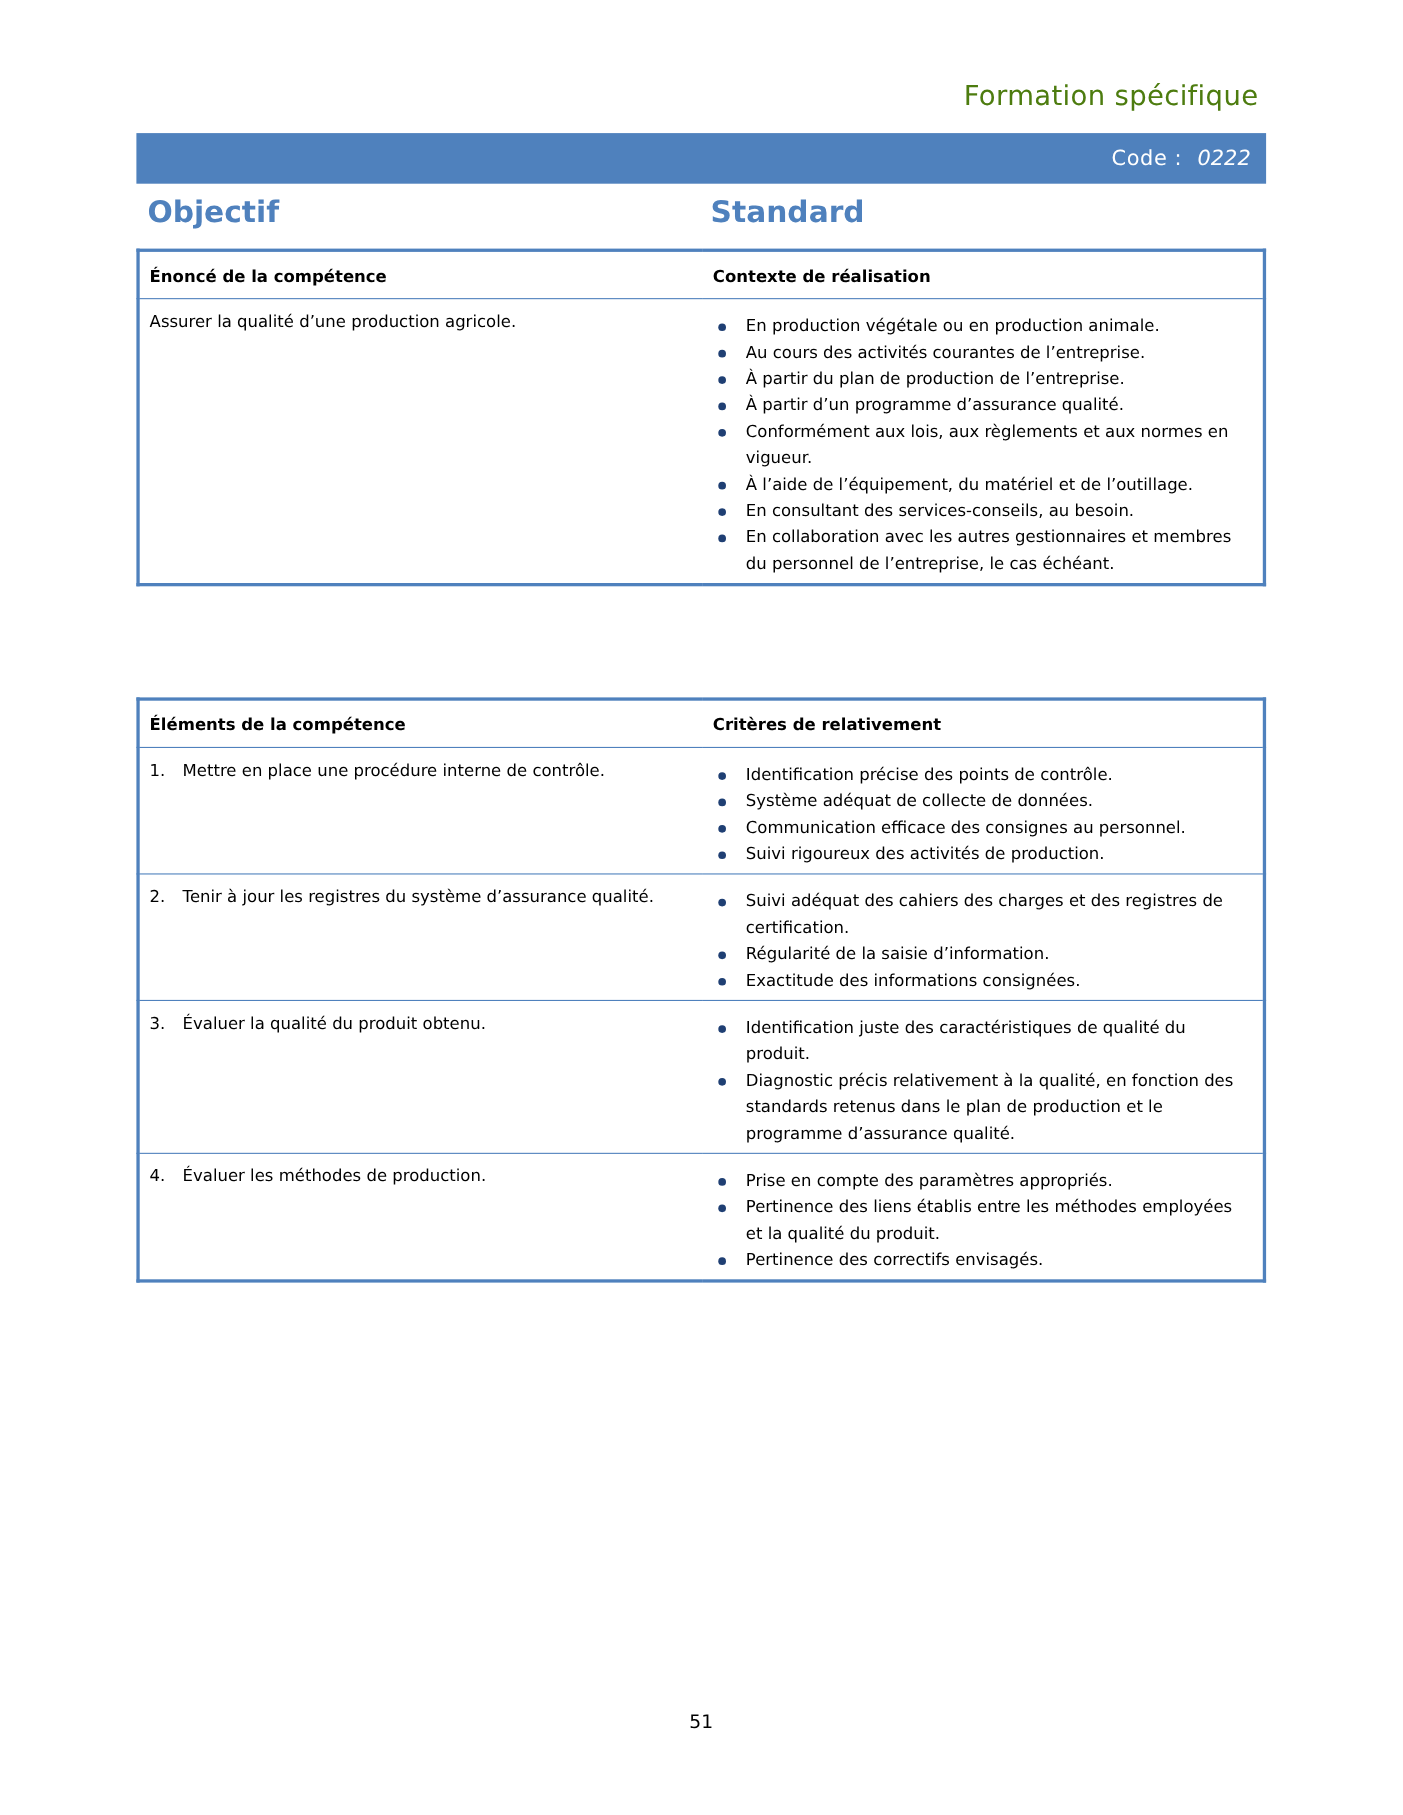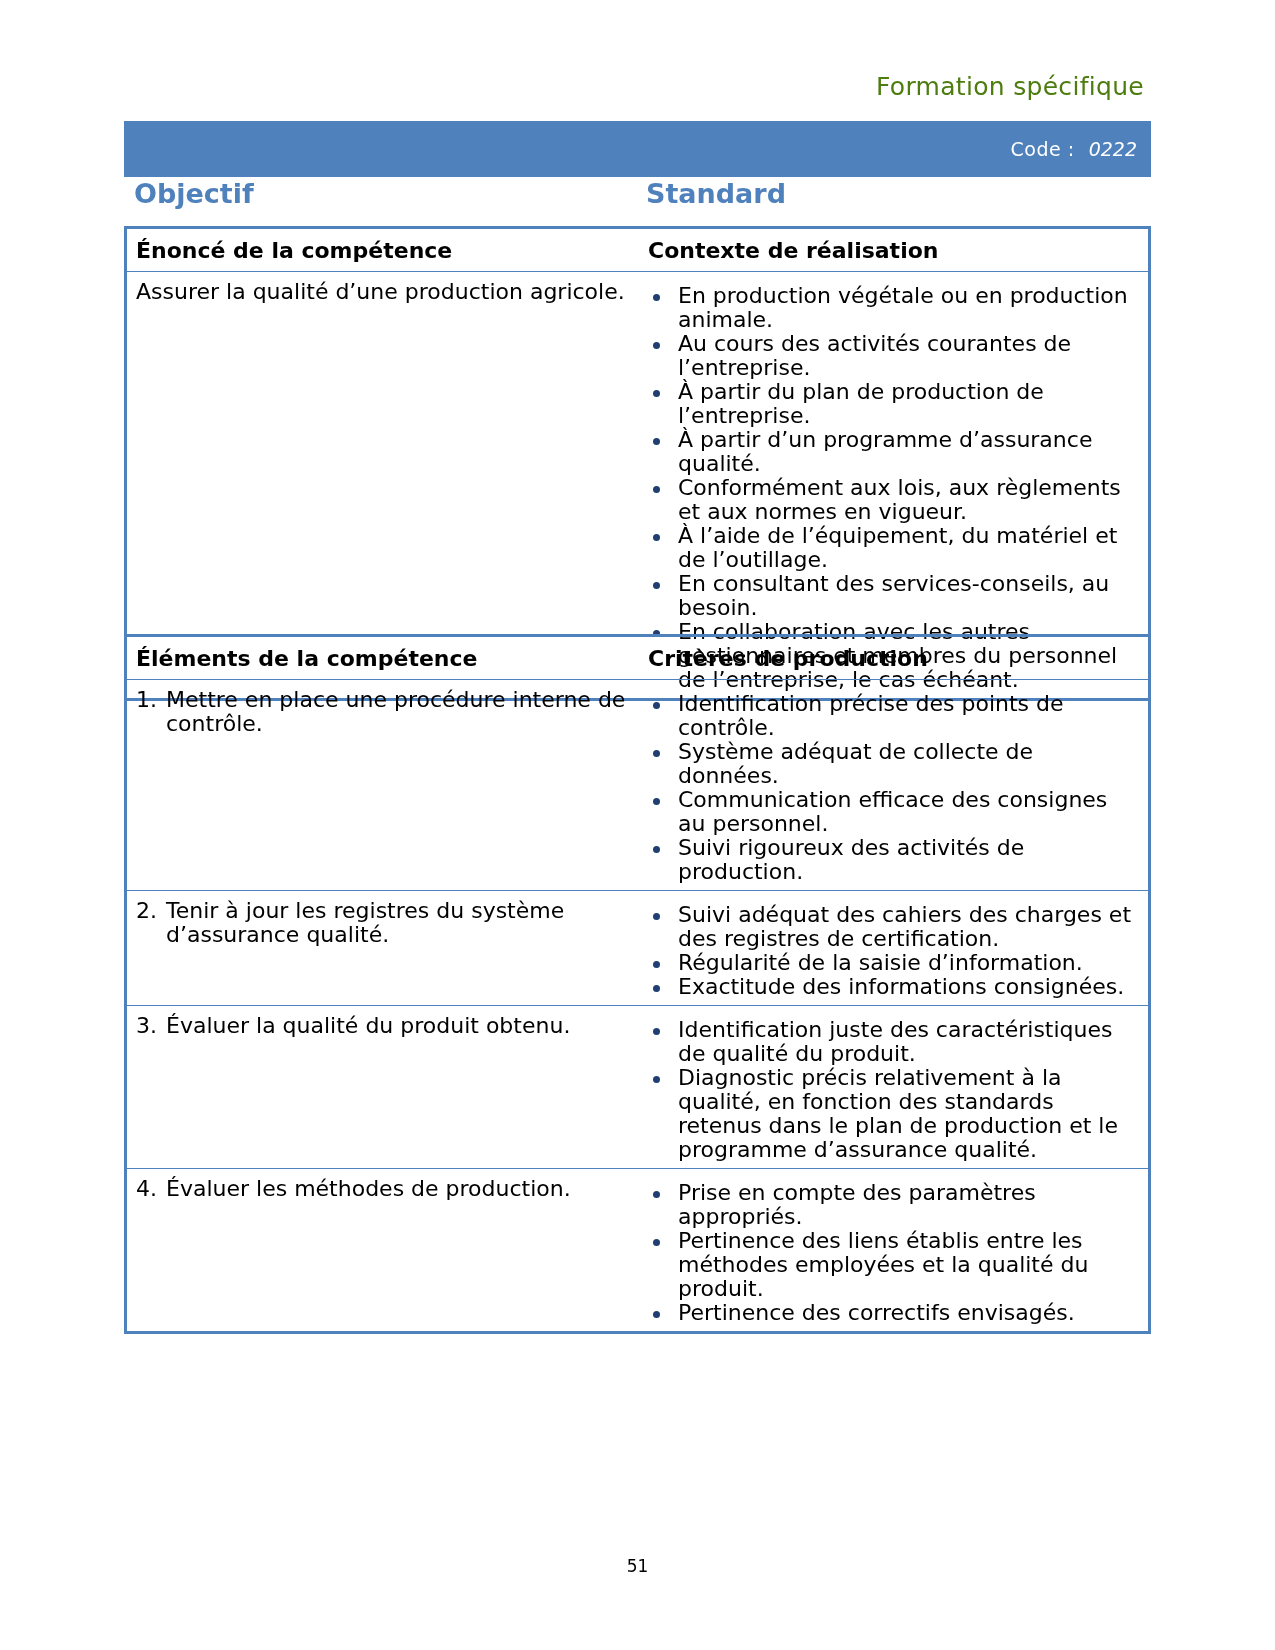--- a/index.html
+++ b/index.html
@@ -1,29 +1,29 @@
 <!DOCTYPE html>
 <html><head>
 <meta charset="utf-8">
 <style>
   html, body { margin: 0; padding: 0; background: #ffffff; }
   body { width: 1275px; height: 1650px; position: relative; overflow: hidden;
          font-family: "DejaVu Sans", sans-serif; color: #000; }
   .header-right { position: absolute; right: 131px; top: 72px; font-size: 25px; color: #4d7c0f; letter-spacing: 0.3px; }
-  .code-bar { position: absolute; left: 124px; top: 121px; width: 1027px; height: 56px; background: #4f81bd;
+  .code-bar { position: absolute; left: 124px; top: 121px; width: 1027px; height: 46px; background: #4f81bd;
               color: #fff; font-size: 19px; display: flex; align-items: center; justify-content: flex-end;
               padding-right: 0; box-sizing: border-box; }
   .code-bar .lbl { margin-right: 14px; letter-spacing: 0.5px; }
   .code-bar .val { margin-right: 14px; font-style: italic; }
   .section-titles { position: absolute; top: 178px; left: 124px; width: 1027px; height: 36px; }
   .section-titles .t { position: absolute; font-size: 27px; font-weight: bold; color: #4f81bd; }
   .section-titles .t1 { left: 10px; }
   .section-titles .t2 { left: 522px; }
   table.comp { position: absolute; left: 124px; width: 1027px; border-collapse: collapse;
-               border: 3px solid #4f81bd; font-size: 22px; line-height: 24px; }
+               border: 3px solid #4f81bd; font-size: 15px; line-height: 24px; }
   table.comp td, table.comp th { vertical-align: top; text-align: left; padding: 0; }
   table.comp th { font-weight: bold; padding: 10px 9px 8px 9px; border-bottom: 1px solid #4f81bd; height: 24px; }
   table.comp td { padding: 8px 9px 6px 9px; border-bottom: 1px solid #4f81bd; }
   table.comp tr:last-child td { border-bottom: none; }
   .col-left { width: 494px; }
   ul.bul { list-style: none; margin: 0; padding: 0; }
   ul.bul li { position: relative; padding-left: 30px; }
   ul.bul li::before { content: ""; position: absolute; left: 5px; top: 10px; width: 7px; height: 7px;
                       border-radius: 50%; background: #1f3f73; }
   .num-item { display: flex; }
@@ -66,21 +66,21 @@
       </ul>
     </td>
   </tr>
 </tbody>
   </table>
 
 <table class="comp" style="top:634px;">
   <tbody>
       <tr>
     <th class="col-left">Éléments de la compétence</th>
-    <th>Critères de production</th>
+    <th>Critères de relativement</th>
   </tr>
   <tr>
     <td class="col-left">
       <div class="num-item">
             <span class="n">1.</span>
             <span>Mettre en place une procédure interne de contrôle.</span>
           </div>
     </td>
     <td style="padding-top:12px;">
       <ul class="bul">

